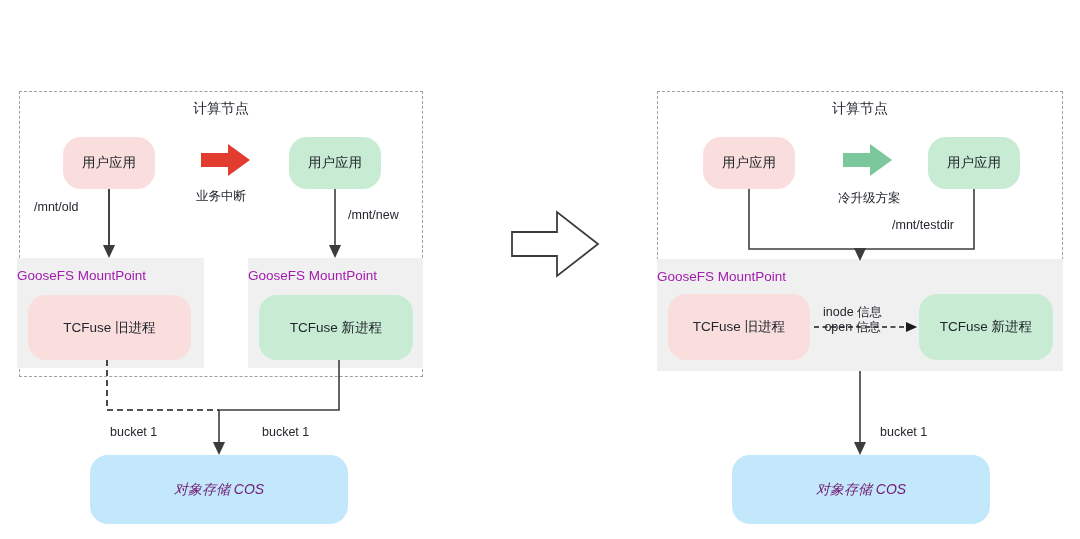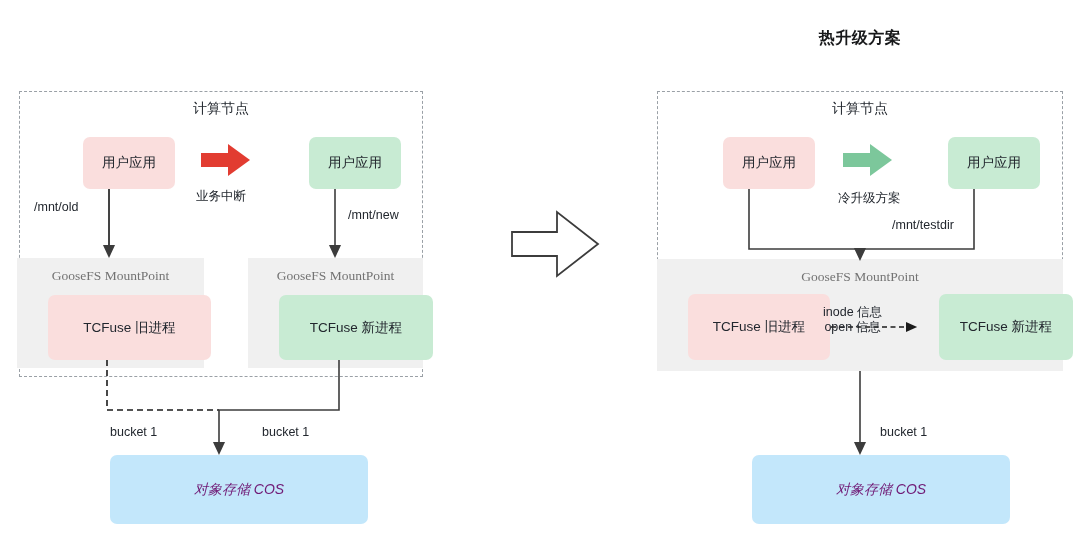--- a/index.html
+++ b/index.html
@@ -40,28 +40,27 @@
     font-size:14px;
     color:#22272e;
     white-space:nowrap;
     text-align:center;
   }
   #node-label-cold{left:19px;top:100px;width:404px;}
   #node-label-hot{left:657px;top:100px;width:406px;}
 
   .rbox{
     position:absolute;
-    border-radius:7px;
+    border-radius:18px;
     display:flex;
     align-items:center;
     justify-content:center;
     font-size:13.5px;
     box-sizing:border-box;
     white-space:nowrap;
-    margin-left:20px;
   }
   .pink{background:#fadedd;color:#22272e;}
   .green{background:#c8ebd3;color:#22272e;}
   .blue{background:#c3e7fb;color:#701a75;font-style:italic;}
 
   
   #app-old-cold{left:63px;top:137px;width:92px;height:52px;}
   #app-new-cold{left:289px;top:137px;width:92px;height:52px;}
   
   #app-old-hot{left:703px;top:137px;width:92px;height:52px;}
@@ -73,24 +72,23 @@
     background:#f0f0f0;
     box-sizing:border-box;
   }
   #mp-old-cold{left:17px;top:258px;width:187px;height:110px;}
   #mp-new-cold{left:248px;top:258px;width:175px;height:110px;}
   #mp-hot{left:657px;top:259px;width:406px;height:112px;}
 
   .mp-label{
     position:absolute;
     font-size:13.5px;
-    color:#737373;
-    text-align:center;
-    white-space:nowrap;
-    font-family:Liberation Serif, serif;
+    color:#a21caf;
+    text-align:left;
+    white-space:nowrap;
   }
   #mp-label-old-cold{left:17px;top:268px;width:187px;}
   #mp-label-new-cold{left:248px;top:268px;width:175px;}
   #mp-label-hot{left:657px;top:269px;width:406px;}
 
   
   #fuse-old-cold{left:28px;top:295px;width:163px;height:65px;}
   #fuse-new-cold{left:259px;top:295px;width:154px;height:65px;}
   #fuse-old-hot{left:668px;top:294px;width:142px;height:66px;}
   #fuse-new-hot{left:919px;top:294px;width:134px;height:66px;}
@@ -115,21 +113,20 @@
   #lbl-bucket-hot{left:880px;top:425px;}
   #lbl-inode{left:823px;top:305px;font-size:12.5px;line-height:15px;text-align:center;}
 
   .thick-arrow{position:absolute;}
 </style>
 </head>
 <body>
 
 <div id="stage">
 
-  <div class="panel-title" id="title-hot">热升级方案</div>
 
   <div class="node-box" id="node-cold"></div>
   <div class="node-label" id="node-label-cold">计算节点</div>
 
   <div class="node-box" id="node-hot"></div>
   <div class="node-label" id="node-label-hot">计算节点</div>
 
   <div class="mp" id="mp-old-cold"></div>
   <div class="mp" id="mp-new-cold"></div>
   <div class="mp" id="mp-hot"></div>

